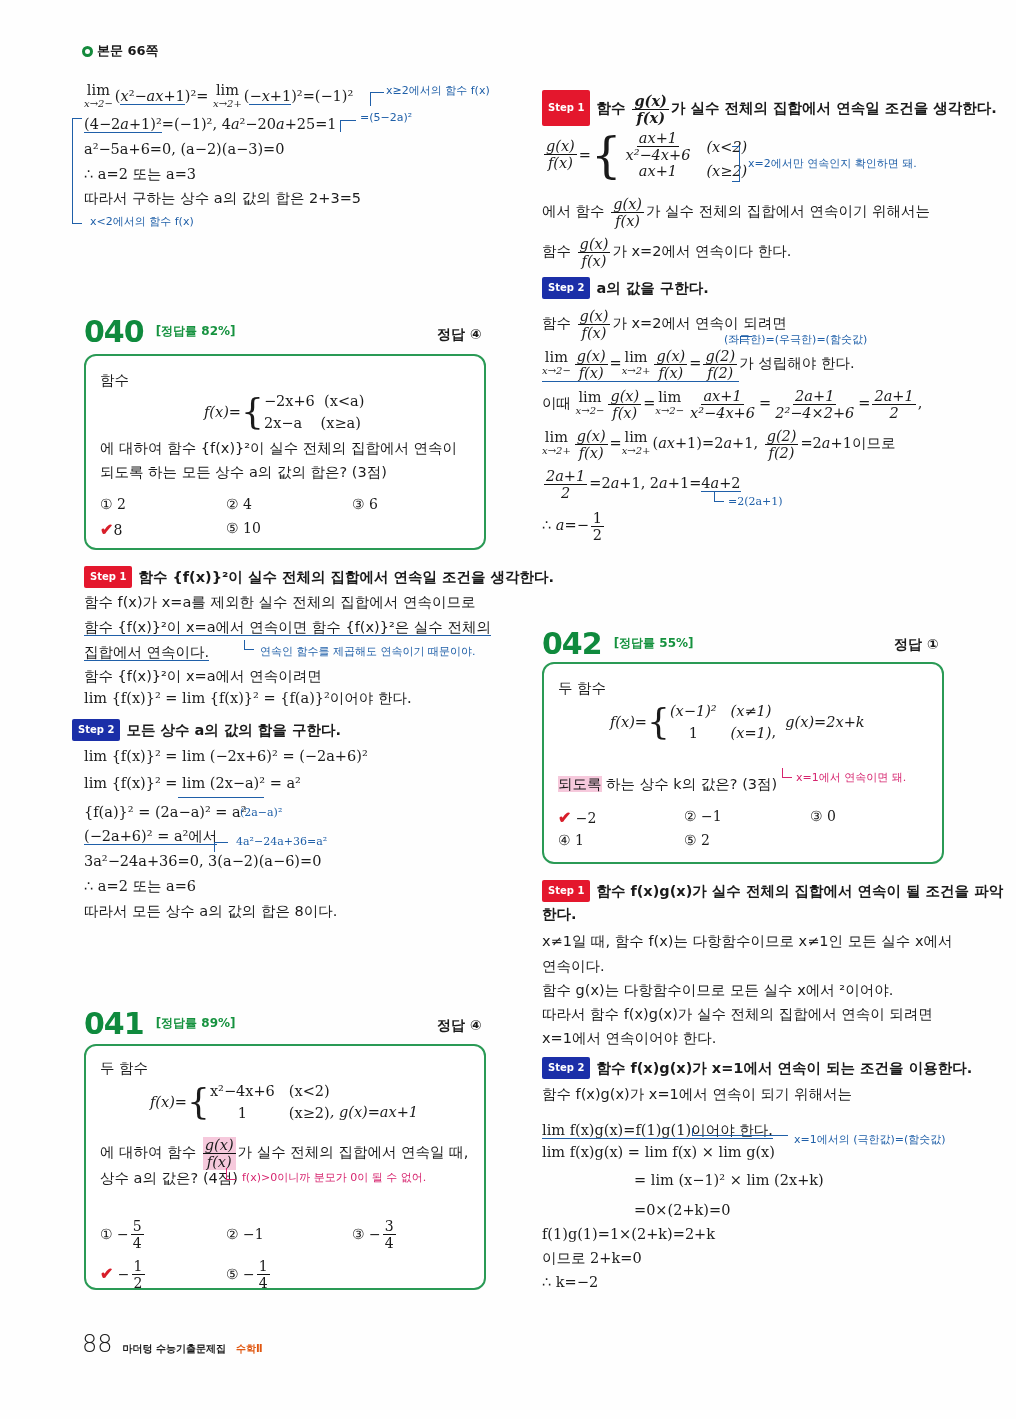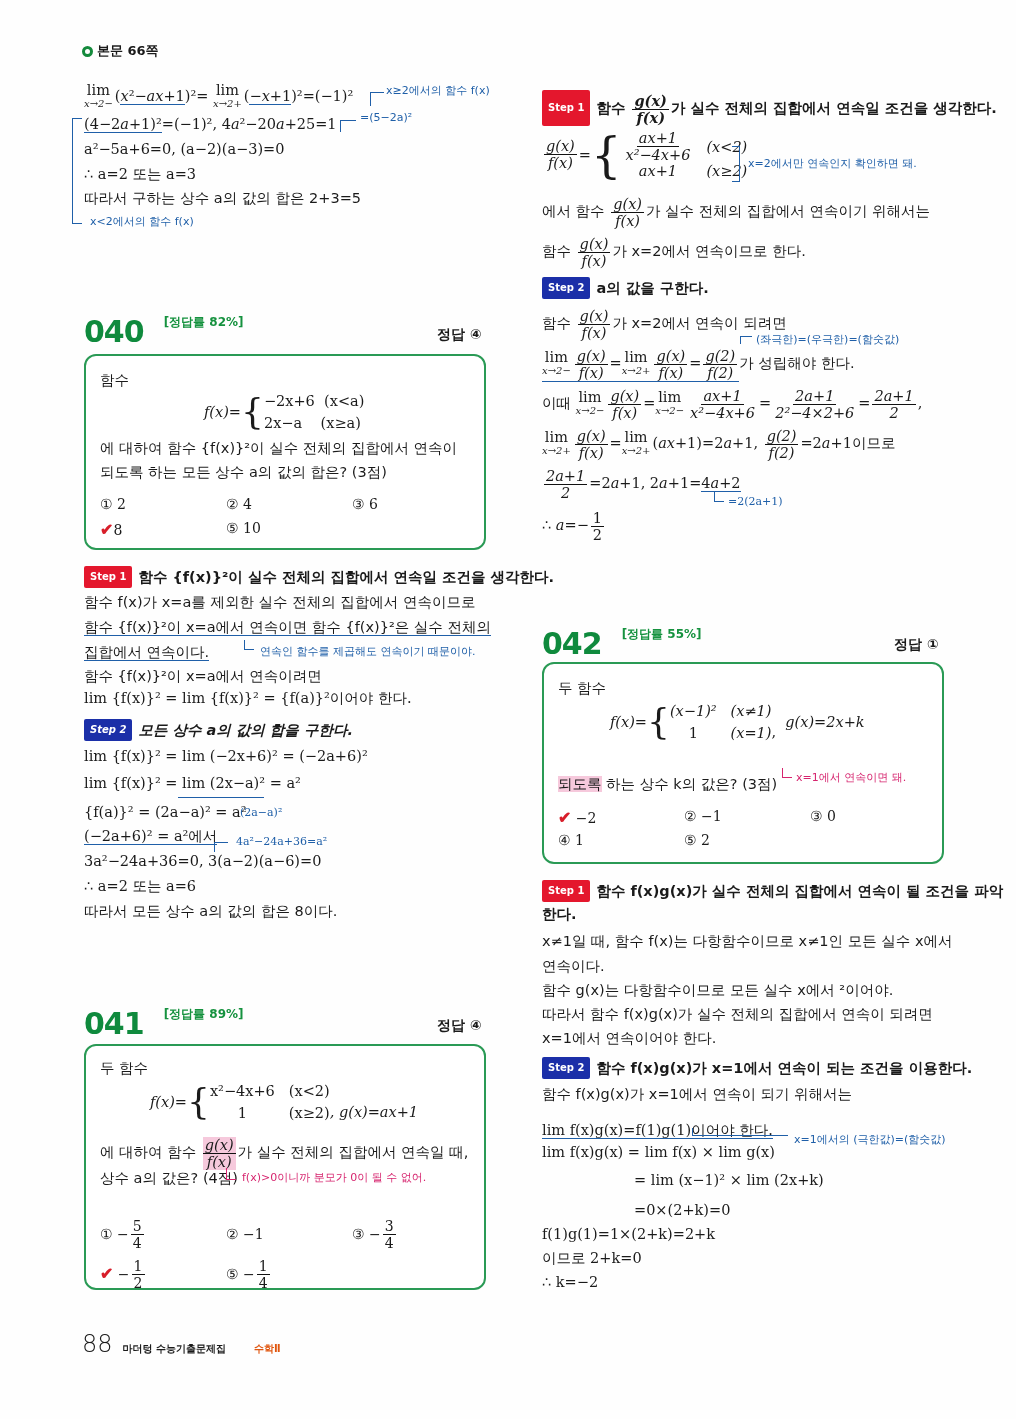--- a/index.html
+++ b/index.html
@@ -9,21 +9,21 @@
   .i { font-style: italic; font-family: "DejaVu Serif", "Liberation Serif", serif; }
   .abs { position: absolute; }
   .line { position: absolute; white-space: nowrap; line-height: 20px; font-size: 14.5px; }
   .blue { color: #1f5fa8; }
   .pink { color: #d6246e; }
   .note { font-size: 11px; white-space: nowrap; }
 
   .section-ref { position: absolute; left: 82px; top: 42px; font-weight: bold; font-size: 13px; display: flex; align-items: center; gap: 4px; }
   .ring { width: 11px; height: 11px; border: 3px solid #148a3c; border-radius: 50%; display: inline-block; }
 
-  .qhead { position: absolute; display: flex; align-items: flex-start; gap: 20px; }
+  .qhead { position: absolute; display: flex; align-items: center; gap: 12px; }
   .qnum { font-size: 30px; font-weight: bold; color: #0f8a3d; letter-spacing: -1px; font-family: "DejaVu Sans", sans-serif; }
   .qrate { font-size: 12px; color: #16923f; font-weight: bold; }
   .answer { position: absolute; font-weight: bold; font-size: 14px; }
 
   .qbox { position: absolute; border: 2px solid #2a9a55; border-radius: 12px; background: #fff; }
 
   .step { display: inline-block; font-size: 10px; color: #fff; padding: 1px 6px; border-radius: 2px; font-weight: bold; margin-right: 6px; vertical-align: 2px; }
   .step1 { background: #e4172d; }
   .step2 { background: #1b2fa8; }
   .bold { font-weight: bold; }
@@ -107,21 +107,21 @@
     <span class="step step1">Step 1</span><span>함수 {f(x)}²이 실수 전체의 집합에서 연속일 조건을 생각한다.</span>
   </div>
   <div class="line" style="left:84px; top:592px;">함수 f(x)가 x=a를 제외한 실수 전체의 집합에서 연속이므로</div>
   <div class="line" style="left:84px; top:617px;"><span class="ul">함수 {f(x)}²이 x=a에서 연속이면 함수 {f(x)}²은 실수 전체의</span></div>
   <div class="line" style="left:84px; top:642px;"><span class="ul">집합에서 연속이다.</span></div>
   <div class="connector" style="left:244px; top:640px; width:10px; height:10px; border-left-width:1.5px; border-bottom-width:1.5px;"></div>
   <div class="abs note blue" style="left:260px; top:644px;">연속인 함수를 제곱해도 연속이기 때문이야.</div>
   <div class="line" style="left:84px; top:666px;">함수 {f(x)}²이 x=a에서 연속이려면</div>
   <div class="line math" style="left:84px; top:688px;">lim {f(x)}² = lim {f(x)}² = {f(a)}²이어야 한다.</div>
 
-  <div class="line bold" style="left:84px; top:719px;font-style:italic;">
+  <div class="line bold" style="left:72px; top:719px;">
     <span class="step step2">Step 2</span><span>모든 상수 a의 값의 합을 구한다.</span>
   </div>
   <div class="line math" style="left:84px; top:746px;">lim {f(x)}² = lim (−2x+6)² = (−2a+6)²</div>
   <div class="line math" style="left:84px; top:773px;">lim {f(x)}² = lim (2x−a)² = a²</div>
   <div class="connector" style="left:178px; top:797px; width:86px; height:10px; border-top-width:1.5px;"></div>
   <div class="line math" style="left:84px; top:802px;">{f(a)}² = (2a−a)² = a²</div>
   <div class="abs note blue math" style="left:240px; top:806px;">(2a−a)²</div>
   <div class="line math" style="left:84px; top:826px;"><span class="ul">(−2a+6)² = a²에서</span></div>
   <div class="connector" style="left:214px; top:842px; width:14px; height:10px; border-top-width:1.5px; border-left-width:1.5px;"></div>
   <div class="abs note blue math" style="left:236px; top:835px;">4a²−24a+36=a²</div>
@@ -206,31 +206,31 @@
   <div class="connector" style="left:732px; top:146px; width:8px; height:36px; border-top-width:1.5px; border-right-width:1.5px; border-bottom-width:1.5px;"></div>
   <div class="abs note blue" style="left:748px; top:156px;">x=2에서만 연속인지 확인하면 돼.</div>
 
   <div class="line" style="left:542px; top:194px; line-height:34px;">에서 함수 <span class="frac math i">
         <span class="num">g(x)</span>
         <span class="den">f(x)</span>
       </span><span>가 실수 전체의 집합에서 연속이기 위해서는</span></div>
   <div class="line" style="left:542px; top:234px; line-height:34px;">함수 <span class="frac math i">
         <span class="num">g(x)</span>
         <span class="den">f(x)</span>
-      </span><span>가 x=2에서 연속이므로 한다.</span></div>
+      </span><span>가 x=2에서 연속이다 한다.</span></div>
 
   <div class="line bold" style="left:542px; top:277px;">
     <span class="step step2">Step 2</span><span>a의 값을 구한다.</span>
   </div>
   <div class="line" style="left:542px; top:306px; line-height:34px;">함수 <span class="frac math i">
         <span class="num">g(x)</span>
         <span class="den">f(x)</span>
       </span><span>가 x=2에서 연속이 되려면</span></div>
   <div class="connector" style="left:740px; top:336px; width:12px; height:8px; border-top-width:1.5px; border-left-width:1.5px;"></div>
-  <div class="abs note blue" style="left:756px; top:332px;">(좌극한)=(우극한)=(함숫값)</div>
+  <div class="abs note blue" style="left:724px; top:332px;">(좌극한)=(우극한)=(함숫값)</div>
 
   <div class="line math" style="left:542px; top:346px; line-height:34px;">
     <span class="ul" style="display:inline-block;">
       <span class="lim">
           <span>lim</span>
           <span class="sub">x→2−</span>
         </span><span class="frac i">
           <span class="num">g(x)</span>
           <span class="den">f(x)</span>
         </span>=<span class="lim">
@@ -351,14 +351,14 @@
   <div class="line math" style="left:634px; top:1170px;">= lim (x−1)² × lim (2x+k)</div>
   <div class="line math" style="left:634px; top:1200px;">=0×(2+k)=0</div>
   <div class="line math" style="left:542px; top:1224px;">f(1)g(1)=1×(2+k)=2+k</div>
   <div class="line math" style="left:542px; top:1248px;">이므로 2+k=0</div>
   <div class="line math" style="left:542px; top:1272px;">∴ k=−2</div>
 </div>
 
 <div class="footer">
   <span class="pageno">88</span>
   <span style="font-size:10px; font-weight:bold;">마더텅 수능기출문제집</span>
-  <span style="font-size:10px; font-weight:bold; color:#e0560f;margin-left:18px;">수학Ⅱ</span>
+  <span style="font-size:10px; font-weight:bold; color:#e0560f;">수학Ⅱ</span>
 </div>
 
 </body></html>

